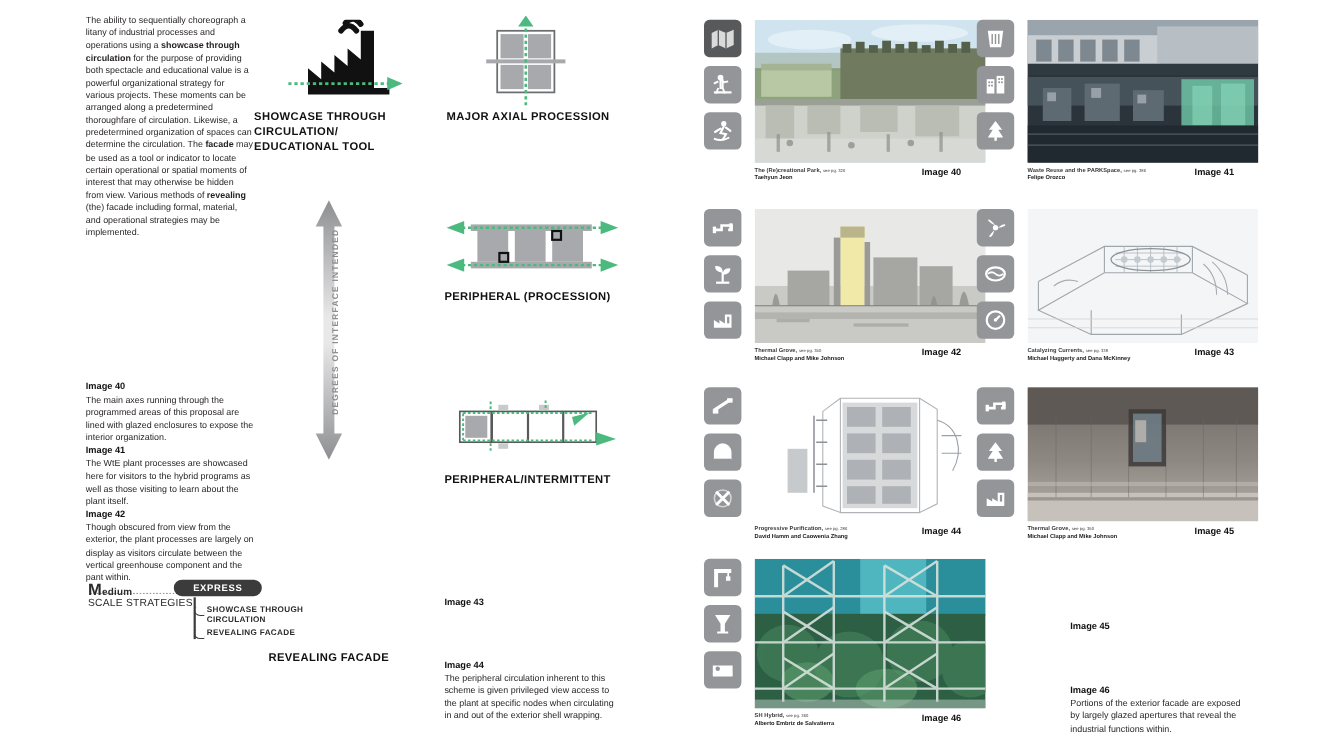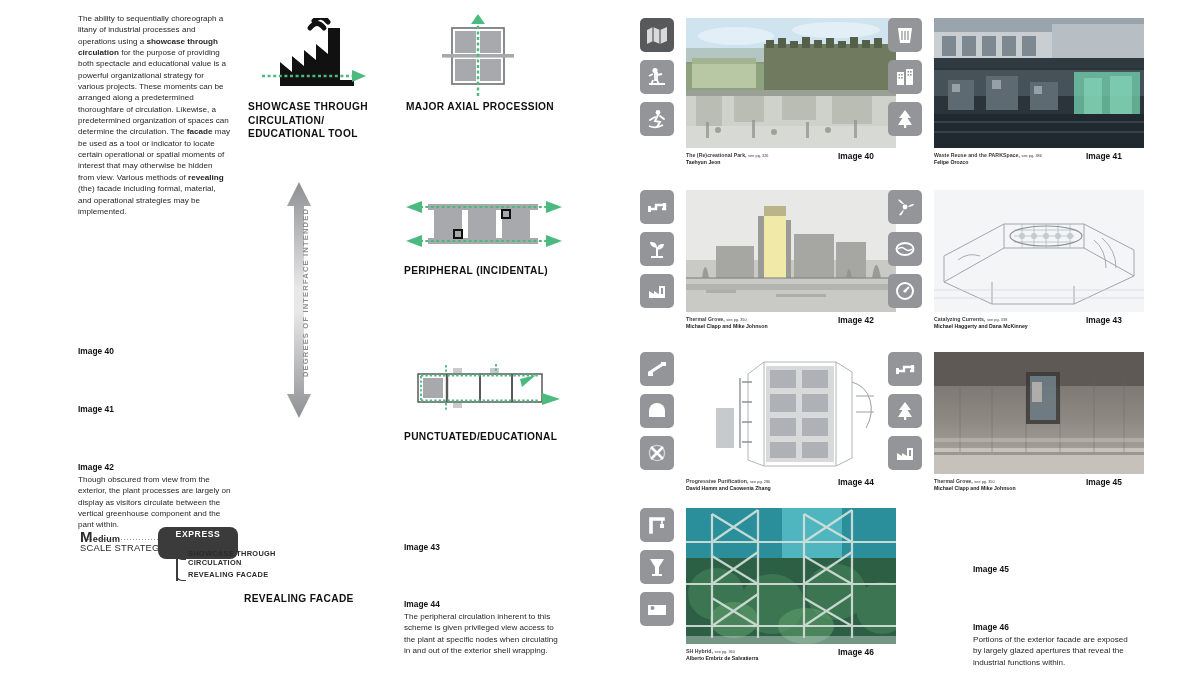--- a/index.html
+++ b/index.html
@@ -26,39 +26,39 @@
   
   #scalediag{left:80px;top:528px;width:190px;height:72px;}
   #scalediag .mword{position:absolute;left:0;top:0;font-size:9px;font-weight:bold;
        letter-spacing:.2px;color:#2b2b2b;}
   #scalediag .mword .big{font-size:15px;}
   #scalediag .sub{position:absolute;left:0;top:14px;font-size:9.4px;
        letter-spacing:.2px;color:#2b2b2b;font-weight:normal;}
   #scalediag .dots{position:absolute;left:2px;top:11px;width:150px;height:1px;
        background-image:linear-gradient(to right,#9a9a9a 50%,transparent 50%);
        background-size:3px 1px;}
-  #scalediag .pill{position:absolute;left:78px;top:-1px;width:80px;height:32px;
+  #scalediag .pill{position:absolute;left:78px;top:-1px;width:80px;height:15px;
        background:#3b3b3b;border-radius:8px;}
   #scalediag .pill span{display:block;text-align:center;color:#fff;font-size:8.6px;
        font-weight:bold;letter-spacing:.6px;line-height:15px;}
   #scalediag .vline{position:absolute;left:96px;top:15px;width:1.6px;height:38px;background:#3b3b3b;}
   #scalediag .br1{position:absolute;left:96px;top:24px;width:9px;height:7px;
        border-left:1.6px solid #3b3b3b;border-bottom:1.6px solid #3b3b3b;
        border-bottom-left-radius:6px;}
   #scalediag .br2{position:absolute;left:96px;top:45px;width:9px;height:7px;
        border-left:1.6px solid #3b3b3b;border-bottom:1.6px solid #3b3b3b;
        border-bottom-left-radius:6px;}
   #scalediag .lbl{position:absolute;font-size:7.4px;font-weight:bold;color:#2b2b2b;
        letter-spacing:.3px;line-height:8.6px;}
   #scalediag .l1{left:108px;top:22px;width:92px;}
   #scalediag .l2{left:108px;top:43px;width:92px;}
 
   
   #diag1{left:262px;top:18px;width:105px;height:70px;}
-  #diag1lab{left:248px;top:100px;width:135px;}
+  #diag1lab{left:231px;top:100px;width:135px;}
   #diag2{left:430px;top:14px;width:95px;height:82px;}
   #diag2lab{left:406px;top:100px;width:175px;}
   #diag3{left:404px;top:196px;width:160px;height:56px;}
   #diag3lab{left:404px;top:264px;width:180px;}
   #diag4{left:404px;top:362px;width:170px;height:52px;}
   #diag4lab{left:404px;top:430px;width:180px;}
   #arrowbig{left:286px;top:182px;width:26px;height:236px;}
   #diag5{left:296px;top:516px;width:88px;height:62px;}
   #diag5lab{left:244px;top:592px;width:160px;}
   #img43txt{left:404px;top:541px;width:160px;}
@@ -89,23 +89,25 @@
 <body>
 
 <div class="page">
 
   <div class="abs txtblock body-txt" id="intro">
     <p><span>The ability to sequentially choreograph a litany of industrial processes and operations using a <b>showcase through circulation</b> for the purpose of providing both spectacle and educational value is a powerful organizational strategy for various projects. These moments can be arranged along a predetermined thoroughfare of circulation. Likewise, a predetermined organization of spaces can determine the circulation. The <b>facade</b> may be used as a tool or indicator to locate certain operational or spatial moments of interest that may otherwise be hidden from view. Various methods of <b>revealing</b> (the) facade including formal, material, and operational strategies may be implemented.</span></p>
   </div>
 
   <div class="abs txtblock" id="img40txt">
     <div class="cap-head hd">Image 40</div>
+    <div class="body-txt">The main axes running through the programmed areas of this proposal are lined with glazed enclosures to expose the interior organization.</div>
   </div>
   <div class="abs txtblock" id="img41txt">
     <div class="cap-head hd">Image 41</div>
+    <div class="body-txt">The WtE plant processes are showcased here for visitors to the hybrid programs as well as those visiting to learn about the plant itself.</div>
   </div>
   <div class="abs txtblock" id="img42txt">
     <div class="cap-head hd">Image 42</div>
     <div class="body-txt">Though obscured from view from the exterior, the plant processes are largely on display as visitors circulate between the vertical greenhouse component and the pant within.</div>
   </div>
 
   <div class="abs" id="scalediag">
     <div class="dots"></div>
     <div class="mword"><span class="big">M</span><span>edium</span></div>
     <div class="sub">SCALE STRATEGIES</div>
@@ -161,21 +163,21 @@
       <g stroke="#4CB97E" stroke-width="2.2" stroke-dasharray="3 2.4">
         <line x1="16" y1="11" x2="144" y2="11"></line>
         <line x1="16" y1="45" x2="144" y2="45"></line>
       </g>
       <polygon points="142,5 158,11 142,17" fill="#4CB97E"></polygon>
       <polygon points="18,5 2,11 18,17" fill="#4CB97E"></polygon>
       <polygon points="142,39 158,45 142,51" fill="#4CB97E"></polygon>
       <polygon points="18,39 2,45 18,51" fill="#4CB97E"></polygon>
     </svg>
   </div>
-  <div class="abs diagram-label" id="diag3lab">PERIPHERAL (INCIDENTAL)</div>
+  <div class="abs diagram-label" id="diag3lab">PERIPHERAL (PROCESSION)</div>
 
   <div class="abs" id="diag4">
     <svg width="170" height="52" viewBox="0 0 170 52">
       <rect x="14" y="12" width="124" height="28" fill="none" stroke="#58595B" stroke-width="1.5"></rect>
       <rect x="19" y="16" width="20" height="20" fill="#A7A9AC"></rect>
       <line x1="43" y1="12" x2="43" y2="40" stroke="#58595B" stroke-width="2.4"></line>
       <line x1="76" y1="12" x2="76" y2="40" stroke="#58595B" stroke-width="2"></line>
       <line x1="108" y1="12" x2="108" y2="40" stroke="#58595B" stroke-width="2"></line>
       <rect x="49" y="6" width="9" height="5" fill="#C9CACC"></rect>
       <rect x="49" y="41" width="9" height="5" fill="#C9CACC"></rect>
@@ -185,21 +187,21 @@
         <line x1="17" y1="38.5" x2="135" y2="38.5"></line>
         <line x1="17" y1="14" x2="17" y2="38"></line>
         <line x1="42" y1="3" x2="42" y2="11"></line>
         <line x1="42" y1="41" x2="42" y2="49"></line>
         <line x1="92" y1="2" x2="92" y2="11"></line>
       </g>
       <polygon points="116,17 132,13 118,25" fill="#4CB97E"></polygon>
       <polygon points="138,31 156,37 138,43" fill="#4CB97E"></polygon>
     </svg>
   </div>
-  <div class="abs diagram-label" id="diag4lab">PUNCTUATED/EDUCATIONAL</div>
+  <div class="abs diagram-label" id="diag4lab">PERIPHERAL/INTERMITTENT</div>
 
   <div class="abs" id="arrowbig">
     <svg width="26" height="236" viewBox="0 0 26 236">
       <defs>
         <linearGradient id="gg" x1="0" y1="0" x2="0" y2="1">
           <stop offset="0" stop-color="#8e8f92"></stop>
           <stop offset=".45" stop-color="#e8e8e9"></stop>
           <stop offset=".55" stop-color="#e8e8e9"></stop>
           <stop offset="1" stop-color="#8e8f92"></stop>
         </linearGradient>

